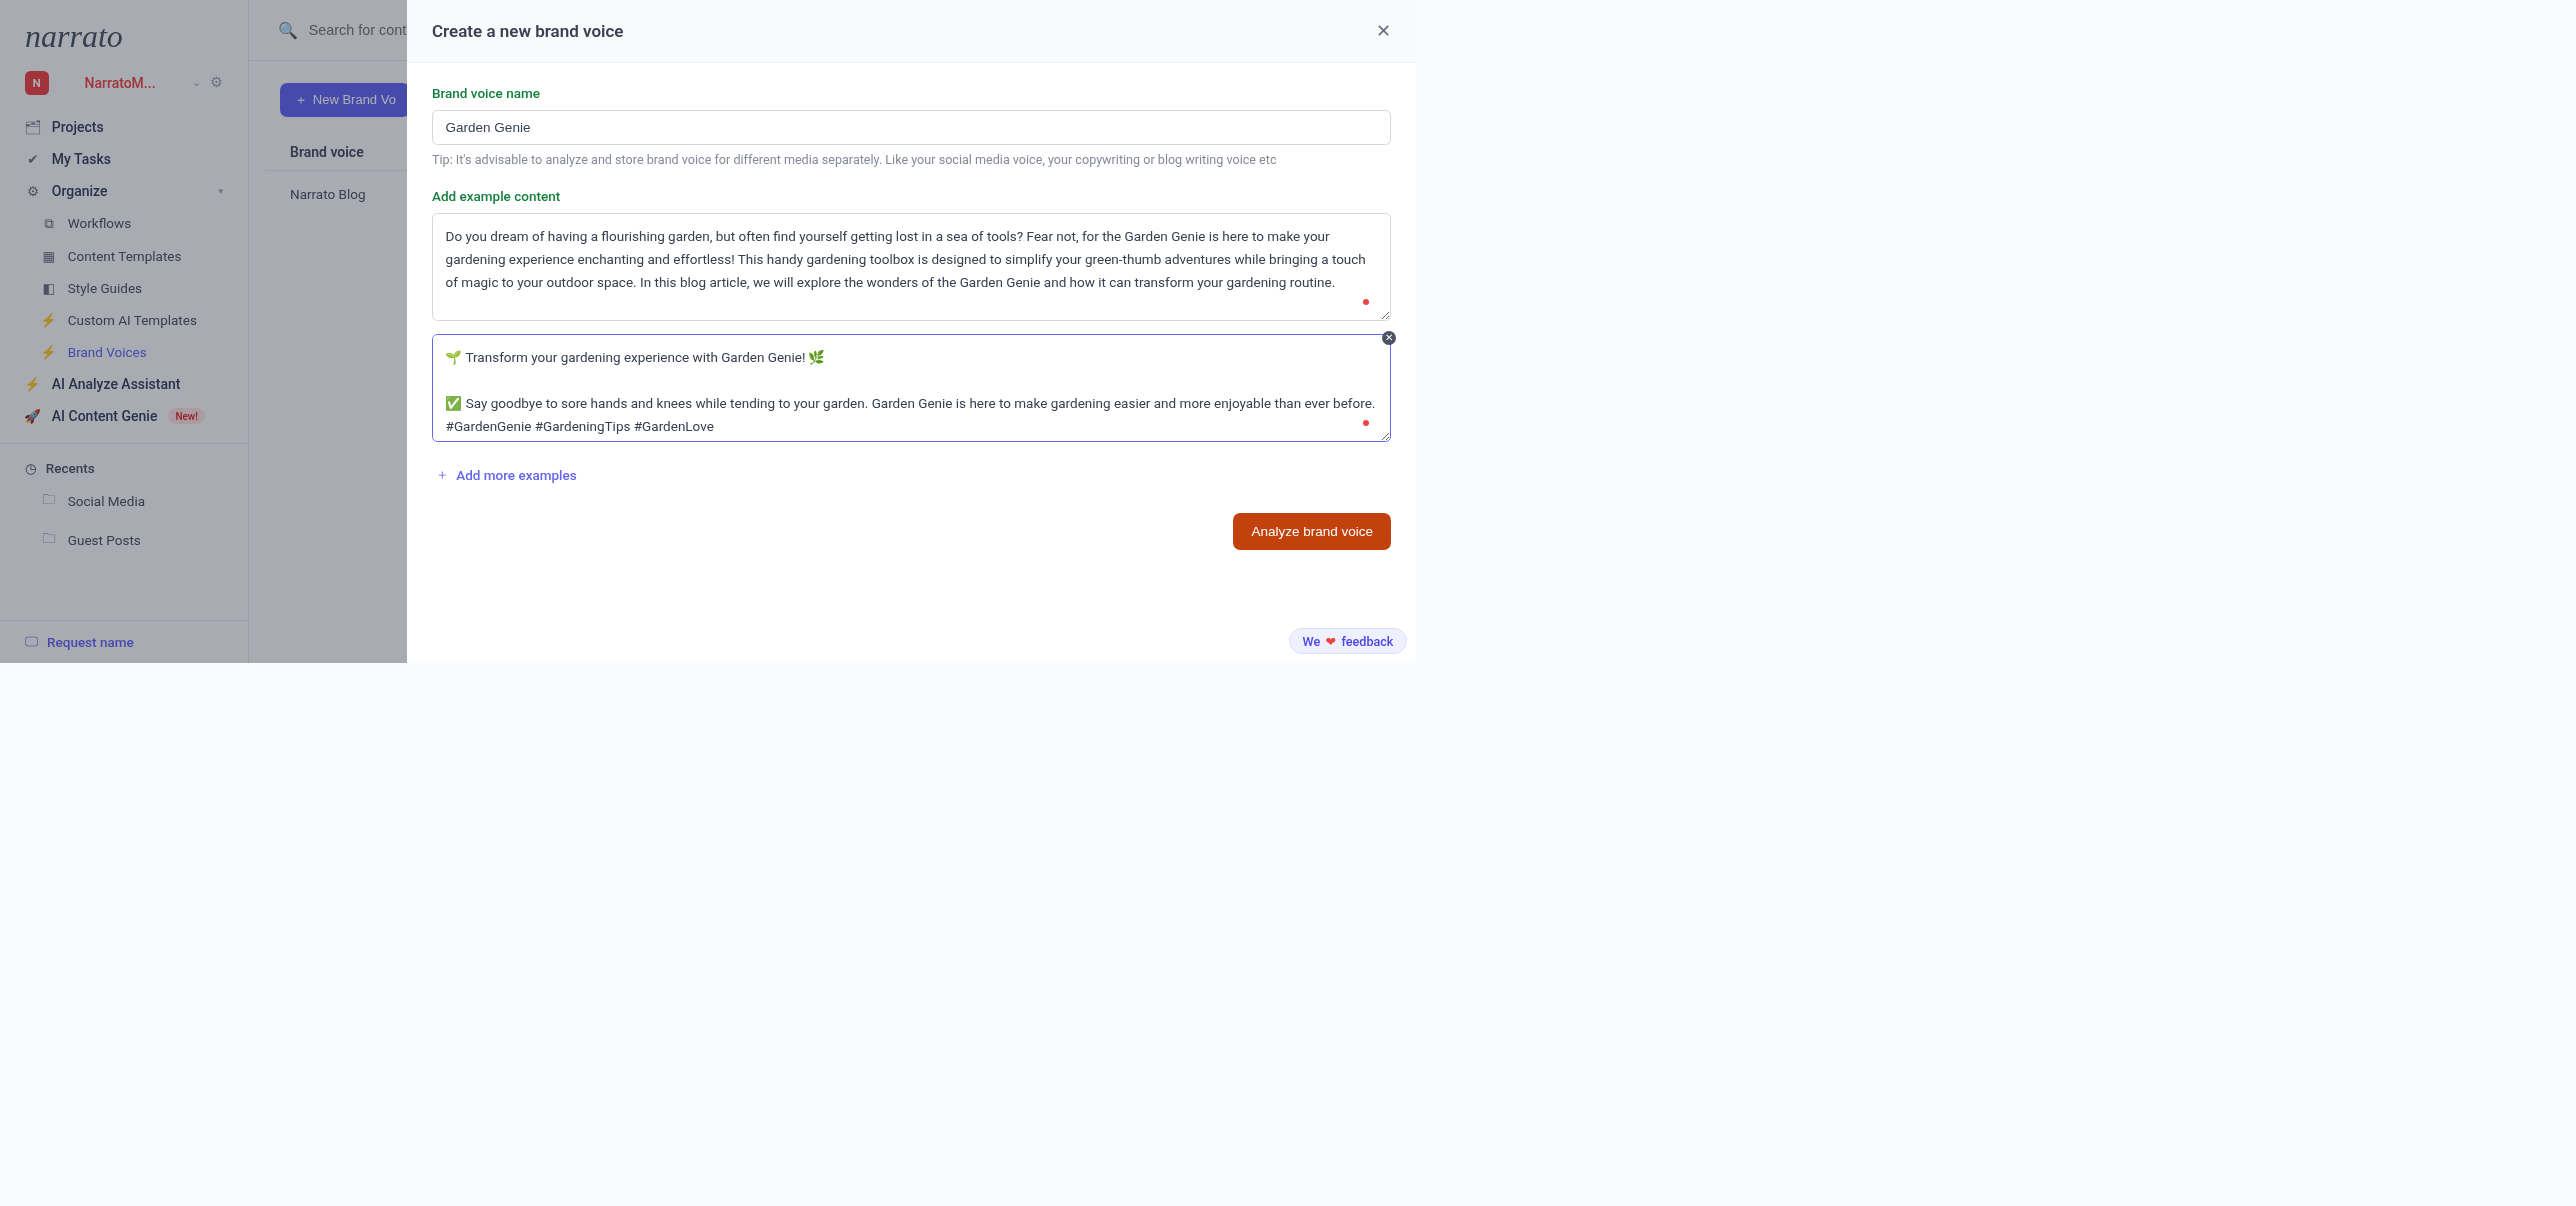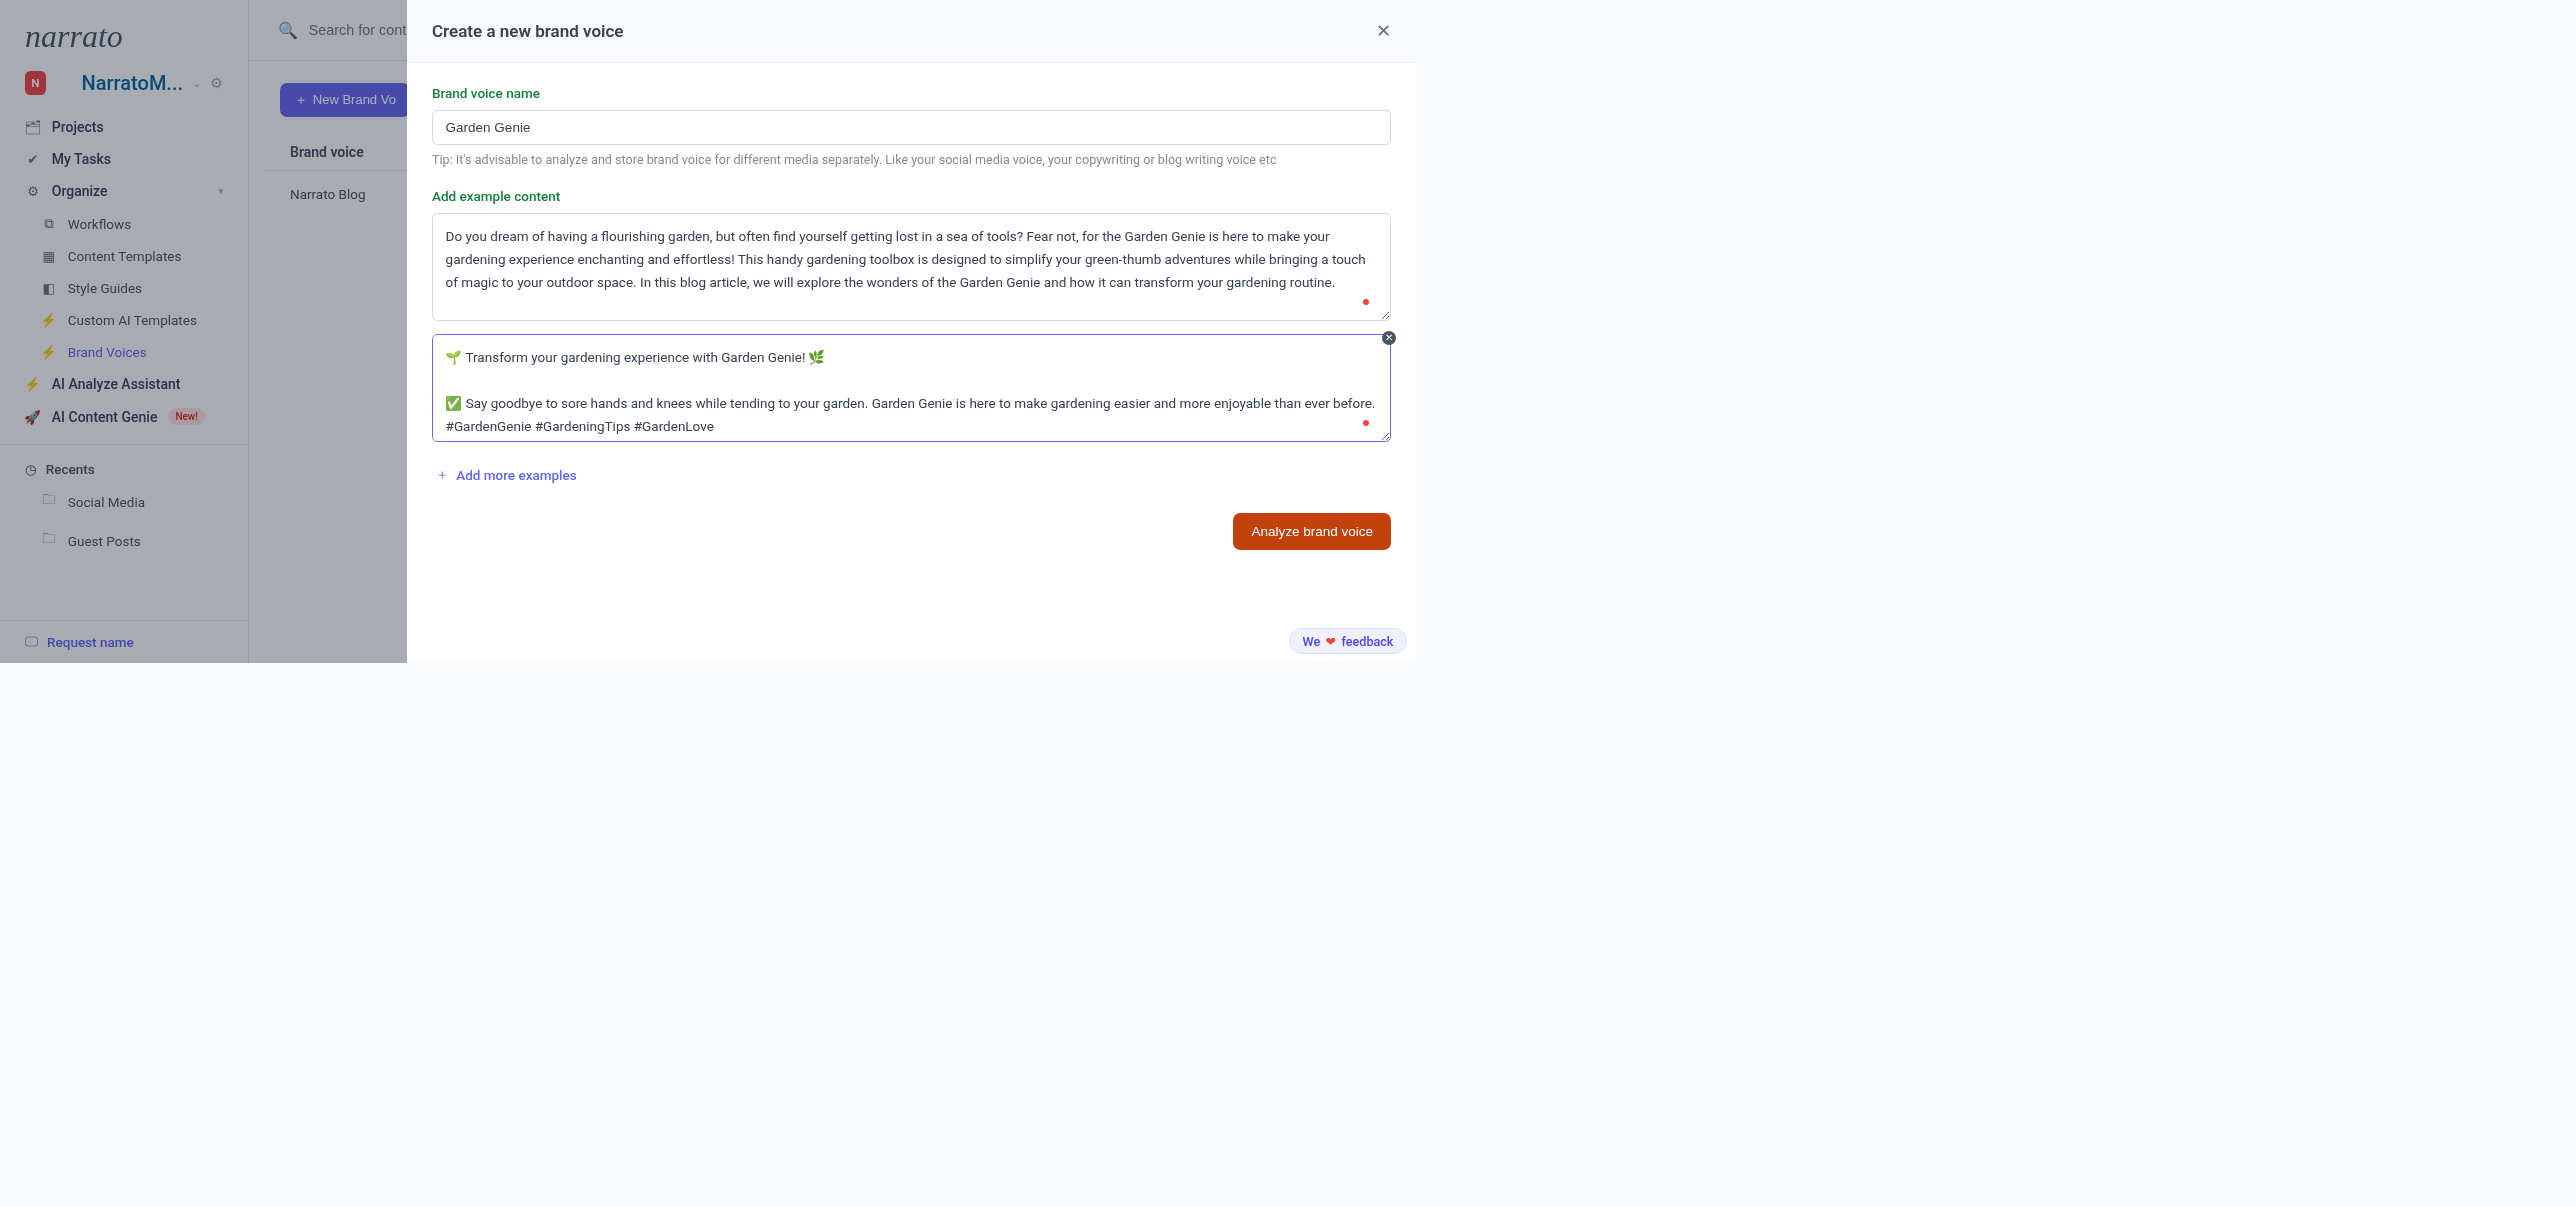--- a/index.html
+++ b/index.html
@@ -52,22 +52,22 @@
     background: #ef4444;
     color: #fff;
     border-radius: 5.4px;
     display: flex;
     align-items: center;
     justify-content: center;
     font-size: 11.7px;
     font-weight: 600;
   }
   .workspace-name {
-    font-size: 20px;
-    color: #0369a1;
+    font-size: 14px;
+    color: #ef4444;
     font-weight: 500;
     flex: 1;
     margin-left: 27px;
   }
   .chev {
     color: #9ca3af;
     font-size: 10.8px;
   }
   .gear {
     color: #9ca3af;

